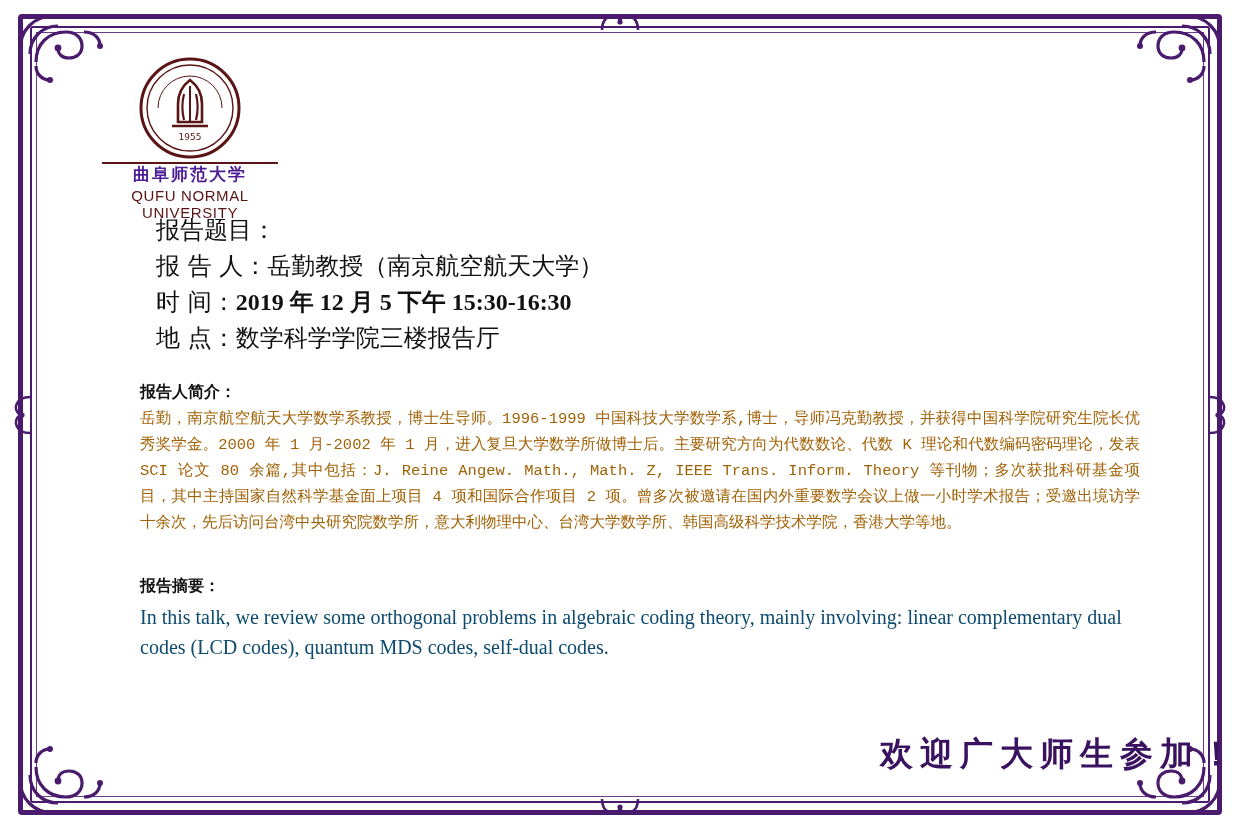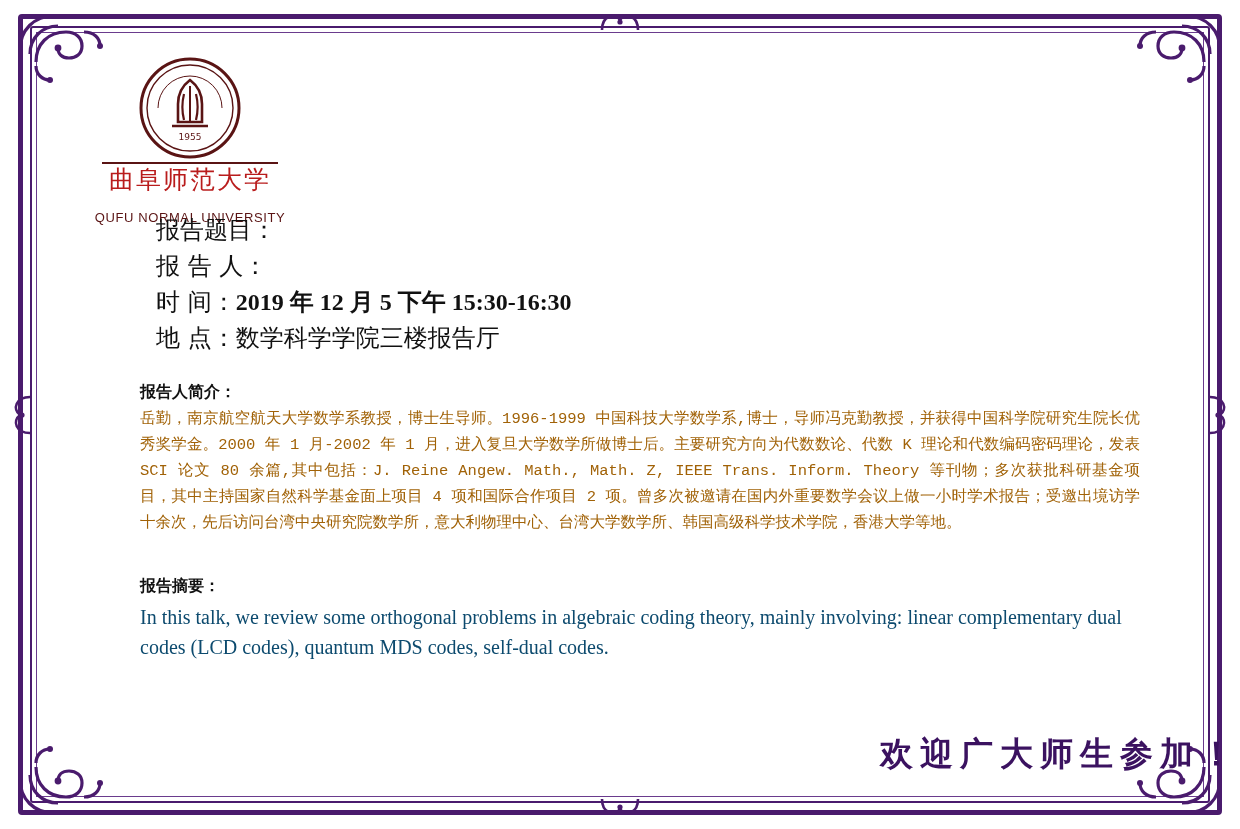--- a/index.html
+++ b/index.html
@@ -99,32 +99,32 @@
   }
   .logo-seal {
     width: 104px;
     height: 104px;
     margin: 0 auto;
     position: relative;
   }
   .logo-name {
     margin-top: 2px;
     font-family: "Liberation Serif", serif;
-    font-size: 25px;
-    font-weight: 400;
-    color: #b91c1c;
+    font-size: 17px;
+    font-weight: 700;
+    color: #4c1d95;
     letter-spacing: 2px;
     line-height: 1.1;
   }
   .logo-name-en {
     font-family: "Liberation Sans", sans-serif;
-    font-size: 13px;
+    font-size: 15px;
     color: #5a1414;
     letter-spacing: 0.6px;
-    margin-top: 16px;
+    margin-top: 2px;
   }
   .logo-rule {
     width: 176px;
     height: 2px;
     background: #5a1414;
     margin: 2px auto 1px auto;
   }
 
   .main-title {
     position: absolute;
@@ -351,20 +351,21 @@
   </div>
 
   <div class="info">
 
     <div class="info-row">
       <span class="info-label">报告题目：</span>
     </div>
 
     <div class="info-row">
       <span class="info-label">报 告 人：</span>
+      <span class="info-value cn">岳勤教授（南京航空航天大学）</span>
     </div>
 
     <div class="info-row">
       <span class="info-label">时     间：</span>
       <span class="info-value">2019 年 12 月 5 下午 15:30-16:30</span>
     </div>
 
     <div class="info-row">
       <span class="info-label">地     点：</span>
       <span class="info-value cn">数学科学学院三楼报告厅</span>

